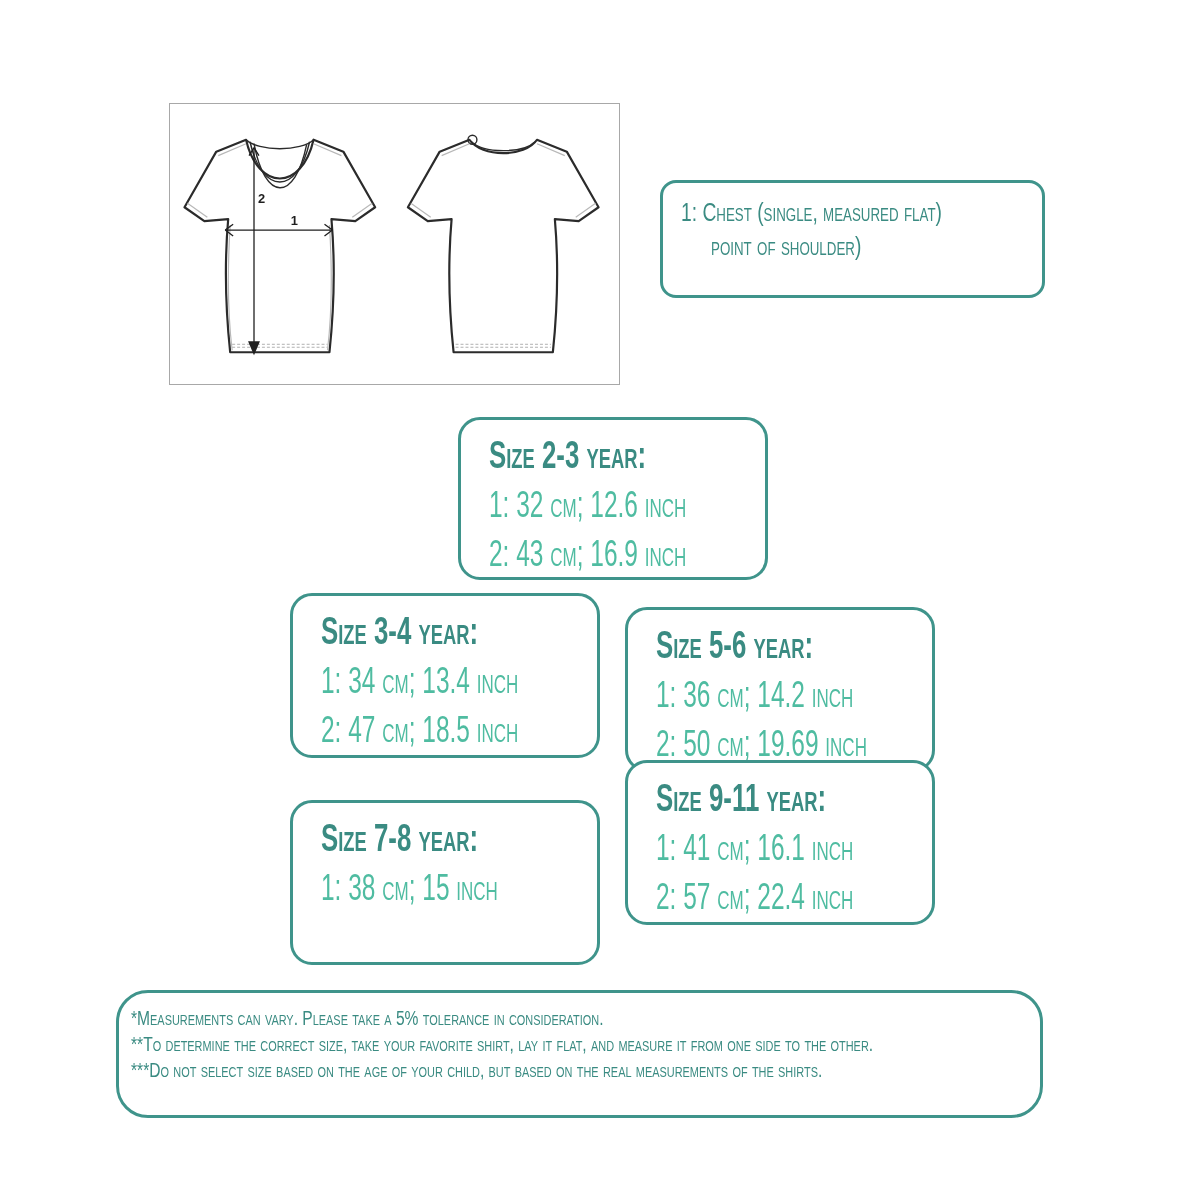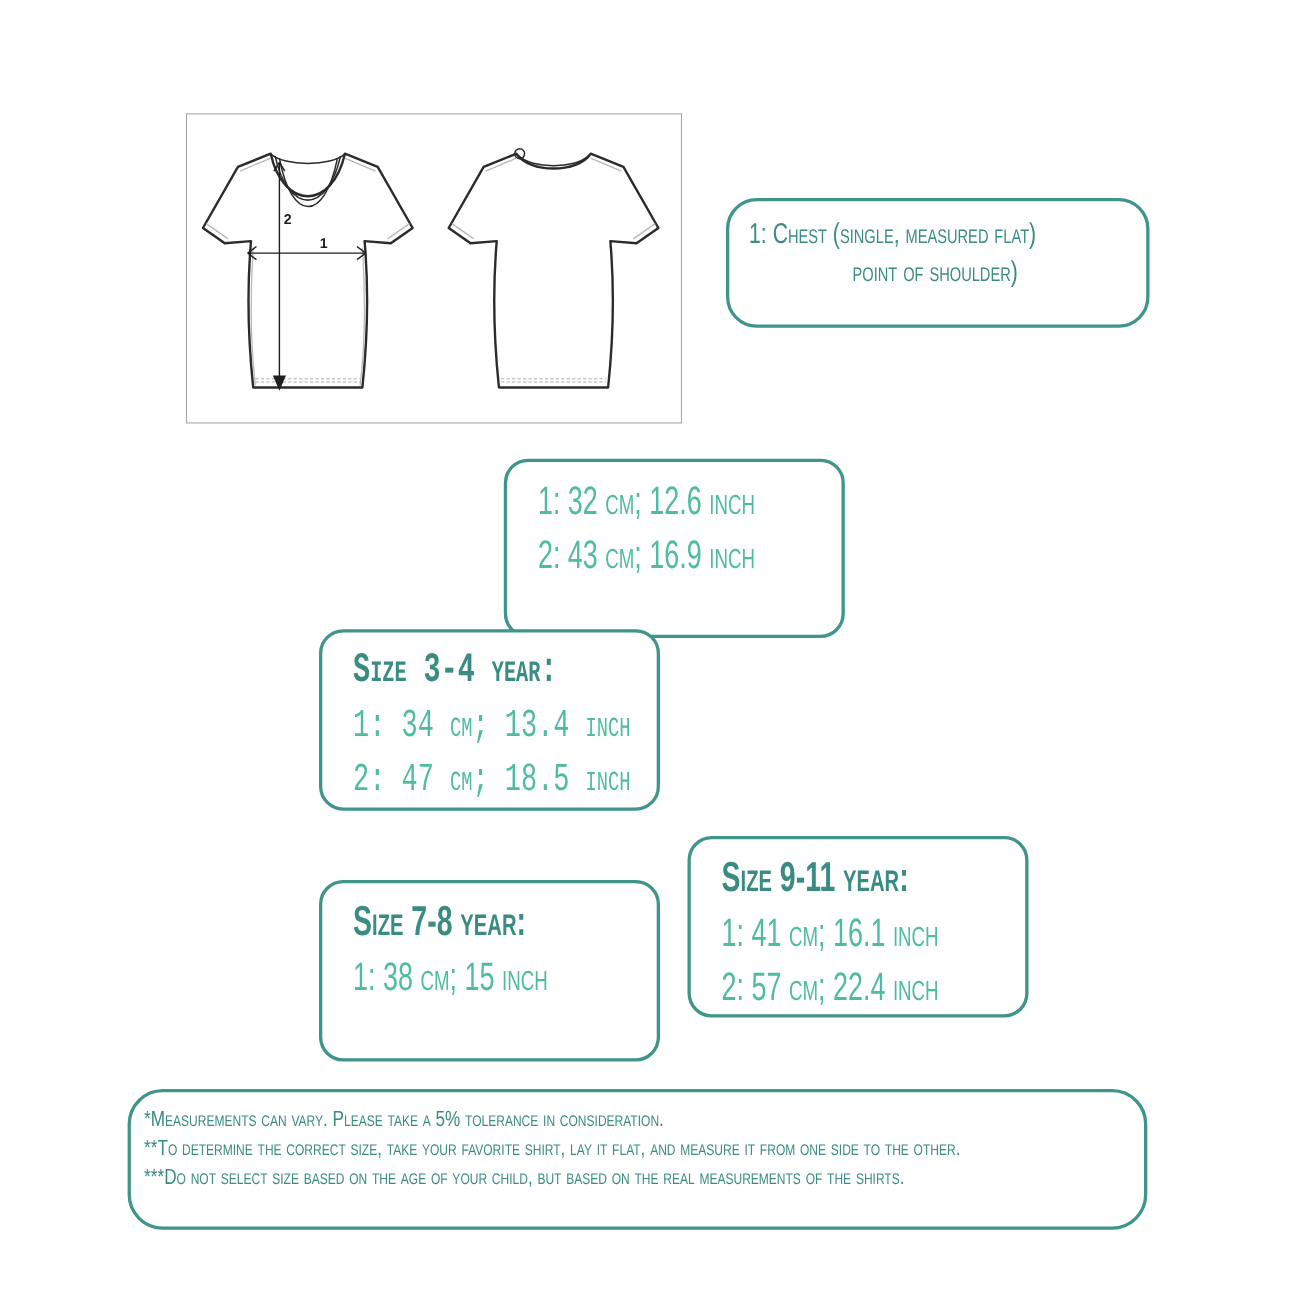--- a/index.html
+++ b/index.html
@@ -42,43 +42,43 @@
   .cond{
     display:inline-block;
     transform:scaleX(var(--squeeze,0.68));
     transform-origin:0 50%;
     white-space:nowrap;
     font-variant:small-caps;
   }
   
   .legend{
     left:660px;top:180px;width:385px;height:118px;
-    border-radius:28px;
+    border-radius:16px;
     padding:12px 0 0 18px;
     color:var(--teal-dark,#3A8B82);
     font-size:26px;line-height:34px;font-weight:400;
   }
   .legend .cond{--squeeze:0.74;}
-  .legend .indent{padding-left:30px;text-align:center;}
+  .legend .indent{padding-left:30px;}
   
   .size-box{
     width:310px;height:165px;
     padding:10px 0 0 28px;
   }
   .size-box .size-title{
     font-size:38px;line-height:50px;font-weight:700;
     color:var(--teal-dark,#3A8B82);
   }
   .size-box .size-line{
     font-size:36px;line-height:49px;font-weight:400;
     color:var(--mint,#4FBCA1);
   }
   .size-box .cond{--squeeze:0.68;}
   .s23{left:458px;top:417px;height:163px;}
-  .s34{left:290px;top:572px;font-family:Liberation Mono, monospace;}
+  .s34{left:290px;top:593px;}
   .s56{left:625px;top:607px;}
   .s78{left:290px;top:800px;}
   .s911{left:625px;top:760px;}
   
   .notes{
     left:116px;top:990px;width:927px;height:128px;
     border-radius:32px;
     padding:12px 0 0 12px;
     color:var(--teal-dark,#3A8B82);
     font-size:20px;line-height:26px;font-weight:400;
@@ -138,30 +138,36 @@
       <text class="m-label" x="88" y="100">2</text>
     </svg>
   </div>
 
   <div class="box legend">
     <div><span class="cond">1: Chest (single, measured flat)</span></div>
     <div class="indent"><span class="cond">point of shoulder)</span></div>
   </div>
 
   <div class="box size-box s23">
+    <div class="size-title"><span class="cond">Size 2-3 year:</span></div>
     <div class="size-line"><span class="cond">1: 32 cm; 12.6 inch</span></div>
     <div class="size-line"><span class="cond">2: 43 cm; 16.9 inch</span></div>
   </div>
 
   <div class="box size-box s34">
     <div class="size-title"><span class="cond">Size 3-4 year:</span></div>
     <div class="size-line"><span class="cond">1: 34 cm; 13.4 inch</span></div>
     <div class="size-line"><span class="cond">2: 47 cm; 18.5 inch</span></div>
   </div>
 
+  <div class="box size-box s56">
+    <div class="size-title"><span class="cond">Size 5-6 year:</span></div>
+    <div class="size-line"><span class="cond">1: 36 cm; 14.2 inch</span></div>
+    <div class="size-line"><span class="cond">2: 50 cm; 19.69 inch</span></div>
+  </div>
 
   <div class="box size-box s78">
     <div class="size-title"><span class="cond">Size 7-8 year:</span></div>
     <div class="size-line"><span class="cond">1: 38 cm; 15 inch</span></div>
   </div>
 
   <div class="box size-box s911">
     <div class="size-title"><span class="cond">Size 9-11 year:</span></div>
     <div class="size-line"><span class="cond">1: 41 cm; 16.1 inch</span></div>
     <div class="size-line"><span class="cond">2: 57 cm; 22.4 inch</span></div>

